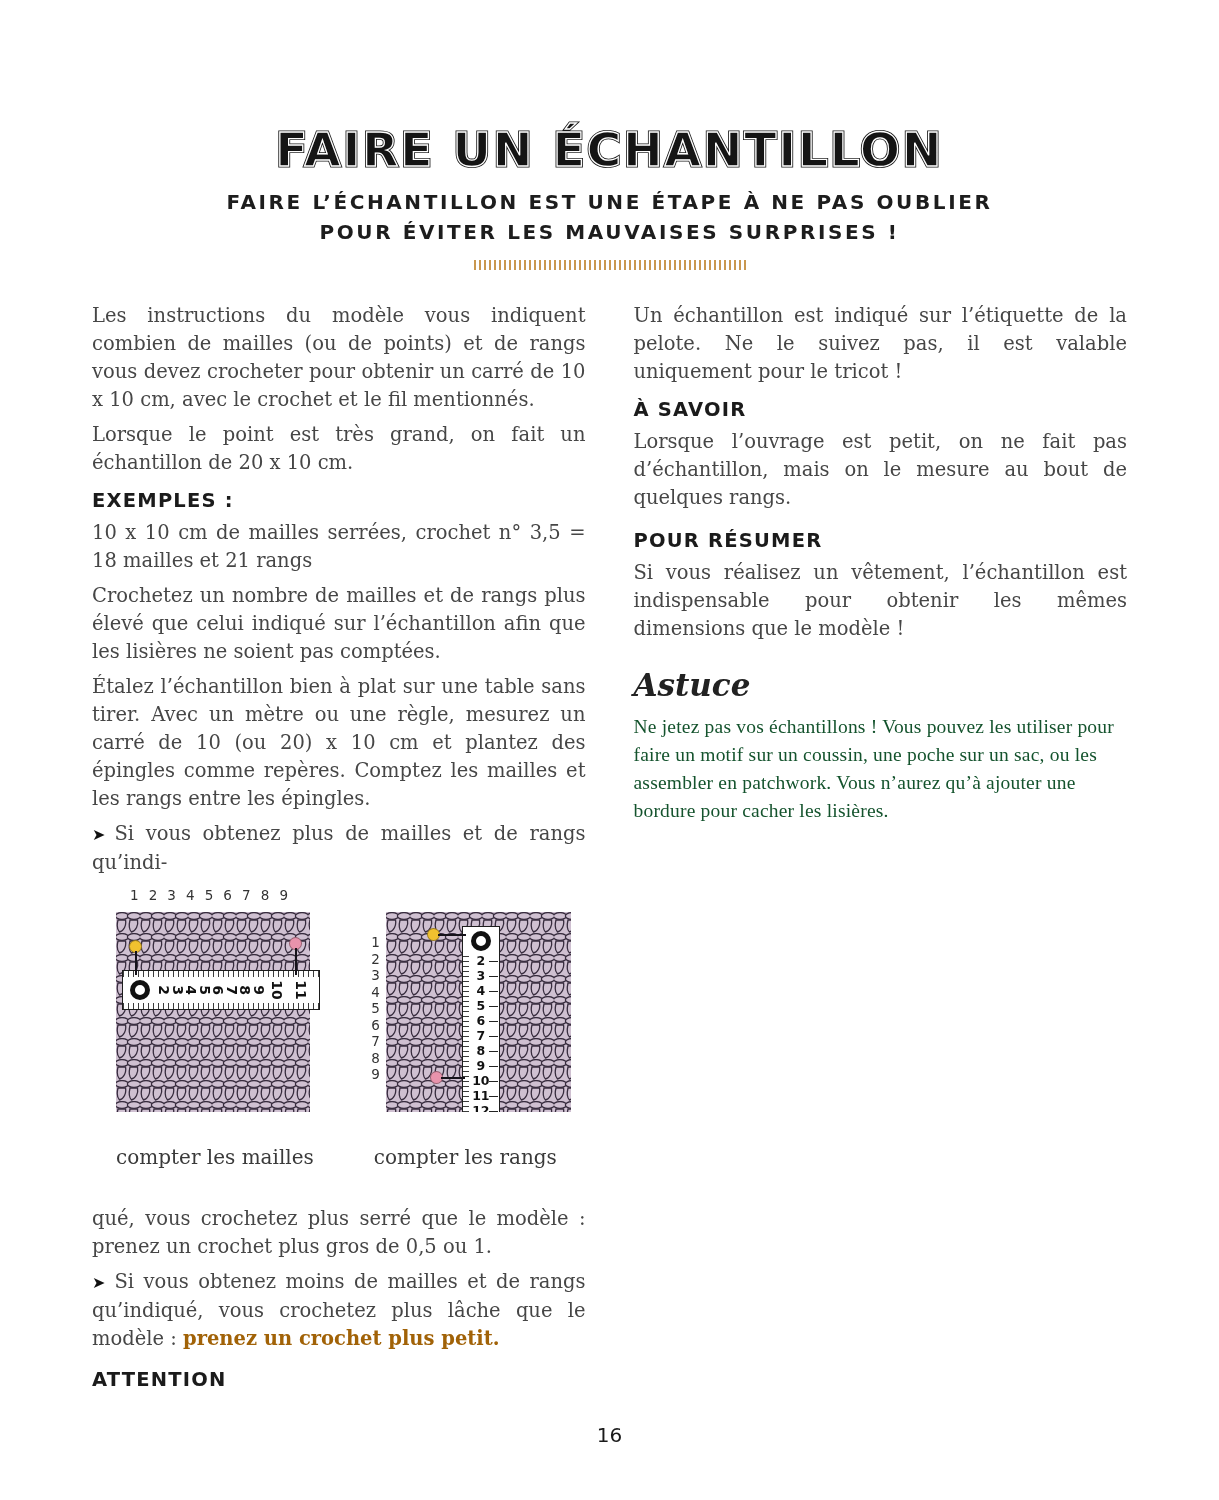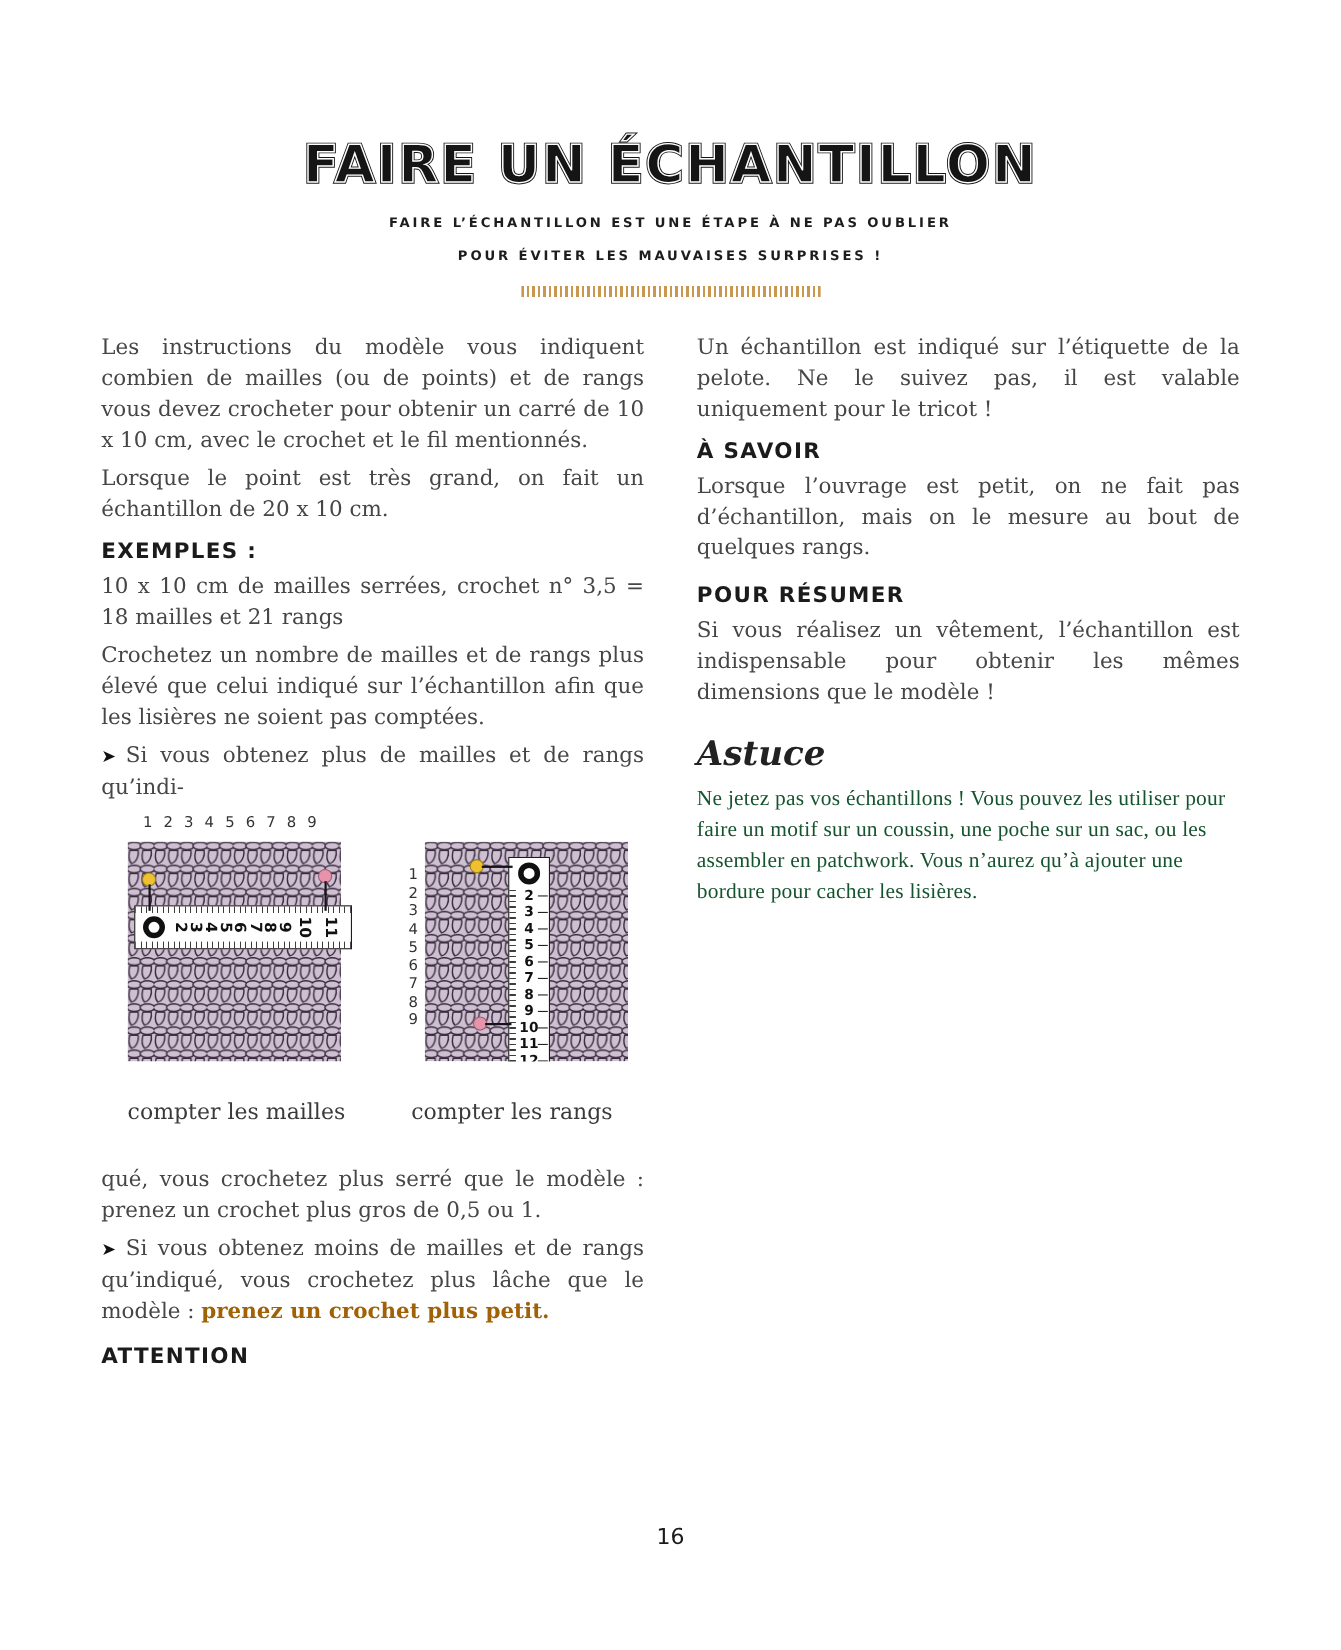--- a/index.html
+++ b/index.html
@@ -27,21 +27,21 @@
   .title-inline{
     position:absolute; inset:0;
     color:transparent;
     -webkit-text-stroke:1.3px #ffffff;
     pointer-events:none;
   }
   .subtitle{
     margin-top:14px;
     font-family:"DejaVu Sans", sans-serif;
     font-weight:bold;
-    font-size:12px;
+    font-size:20px;
     line-height:30px;
     letter-spacing:2.6px;
     color:#1d1d1d;
   }
   .ornament{
     margin:13px auto 0;
     width:272px;height:10px;
     background:repeating-linear-gradient(90deg,#c9974f 0 2px,transparent 2px 5px);
   }
   
@@ -143,21 +143,21 @@
   .pin .head{
     width:13px; height:13px; border-radius:50%;
     border:1px solid rgba(0,0,0,0.35); box-sizing:border-box;
   }
   .pin.yellow .head{ background:#f0c12f; }
   .pin.pink .head{ background:#e893ac; }
   .pin .stem-v{ position:absolute; left:5.5px; top:11px; width:2px; height:24px; background:#15121a; }
   .pin .stem-h{ position:absolute; left:11px; top:5.5px; height:2px; width:28px; background:#15121a; }
   
   .page-number{
-    position:absolute; left:0; right:0; top:1385px;
+    position:absolute; left:0; right:0; top:1423px;
     text-align:center;
     font-family:"DejaVu Sans", sans-serif; font-size:20px; color:#1a1a1a;
   }
   .defs-svg{ position:absolute; width:0; height:0; }
 </style>
 </head>
 <body>
 
 <svg class="defs-svg" aria-hidden="true">
   <defs>
@@ -186,20 +186,21 @@
   </div>
 
   <div class="columns">
 
     <div class="col">
       <p>Les instructions du modèle vous indiquent combien de mailles (ou de points) et de rangs vous devez crocheter pour obtenir un carré de 10 x 10 cm, avec le crochet et le fil mentionnés.</p>
       <p>Lorsque le point est très grand, on fait un échantillon de 20 x 10 cm.</p>
       <div class="sec-heading">EXEMPLES :</div>
       <p>10 x 10 cm de mailles serrées, crochet n° 3,5 = 18 mailles et 21 rangs</p>
       <p>Crochetez un nombre de mailles et de rangs plus élevé que celui indiqué sur l’échantillon afin que les lisières ne soient pas comptées.</p>
+      <p>Étalez l’échantillon bien à plat sur une table sans tirer. Avec un mètre ou une règle, mesurez un carré de 10 (ou 20) x 10 cm et plantez des épingles comme repères. Comptez les mailles et les rangs entre les épingles.</p>
       <p class="bullet"><span class="arrow">➤</span><span>Si vous obtenez plus de mailles et de rangs qu’indi-</span></p>
 
       <div class="figures-row">
 
         <figure class="fig">
           <div class="fig-top-numbers">
               <span>1</span>
               <span>2</span>
               <span>3</span>
               <span>4</span>

